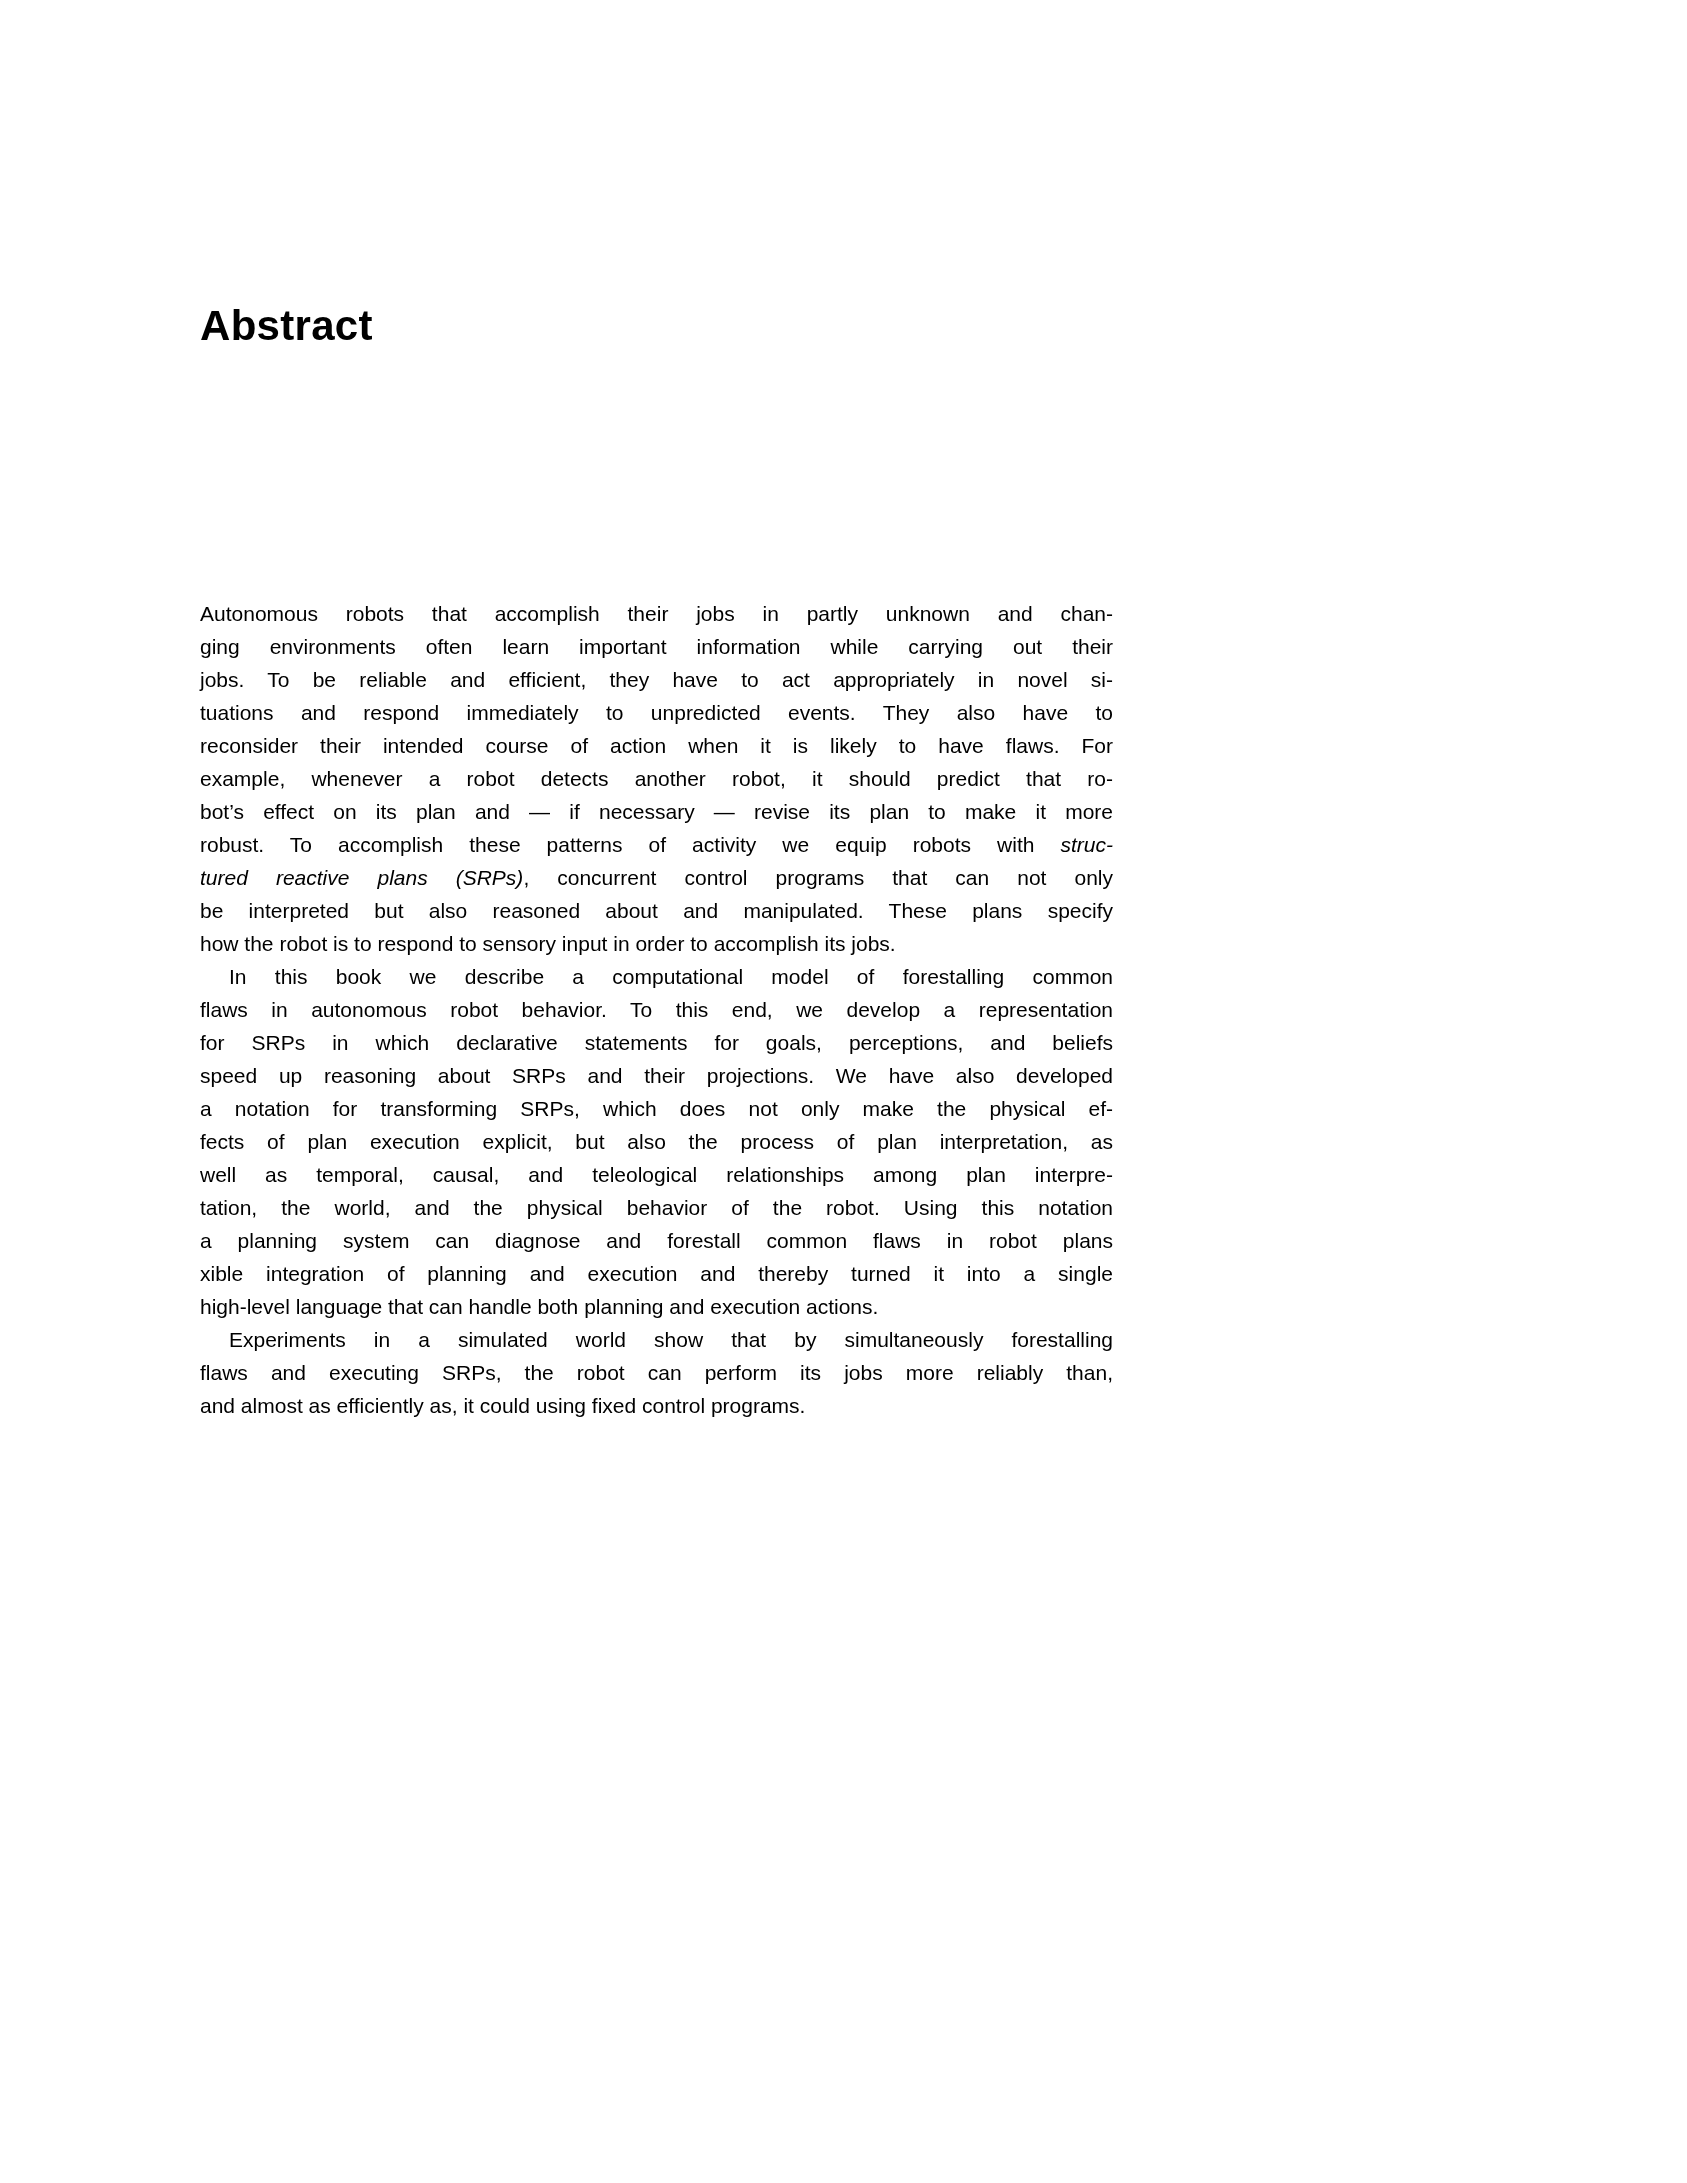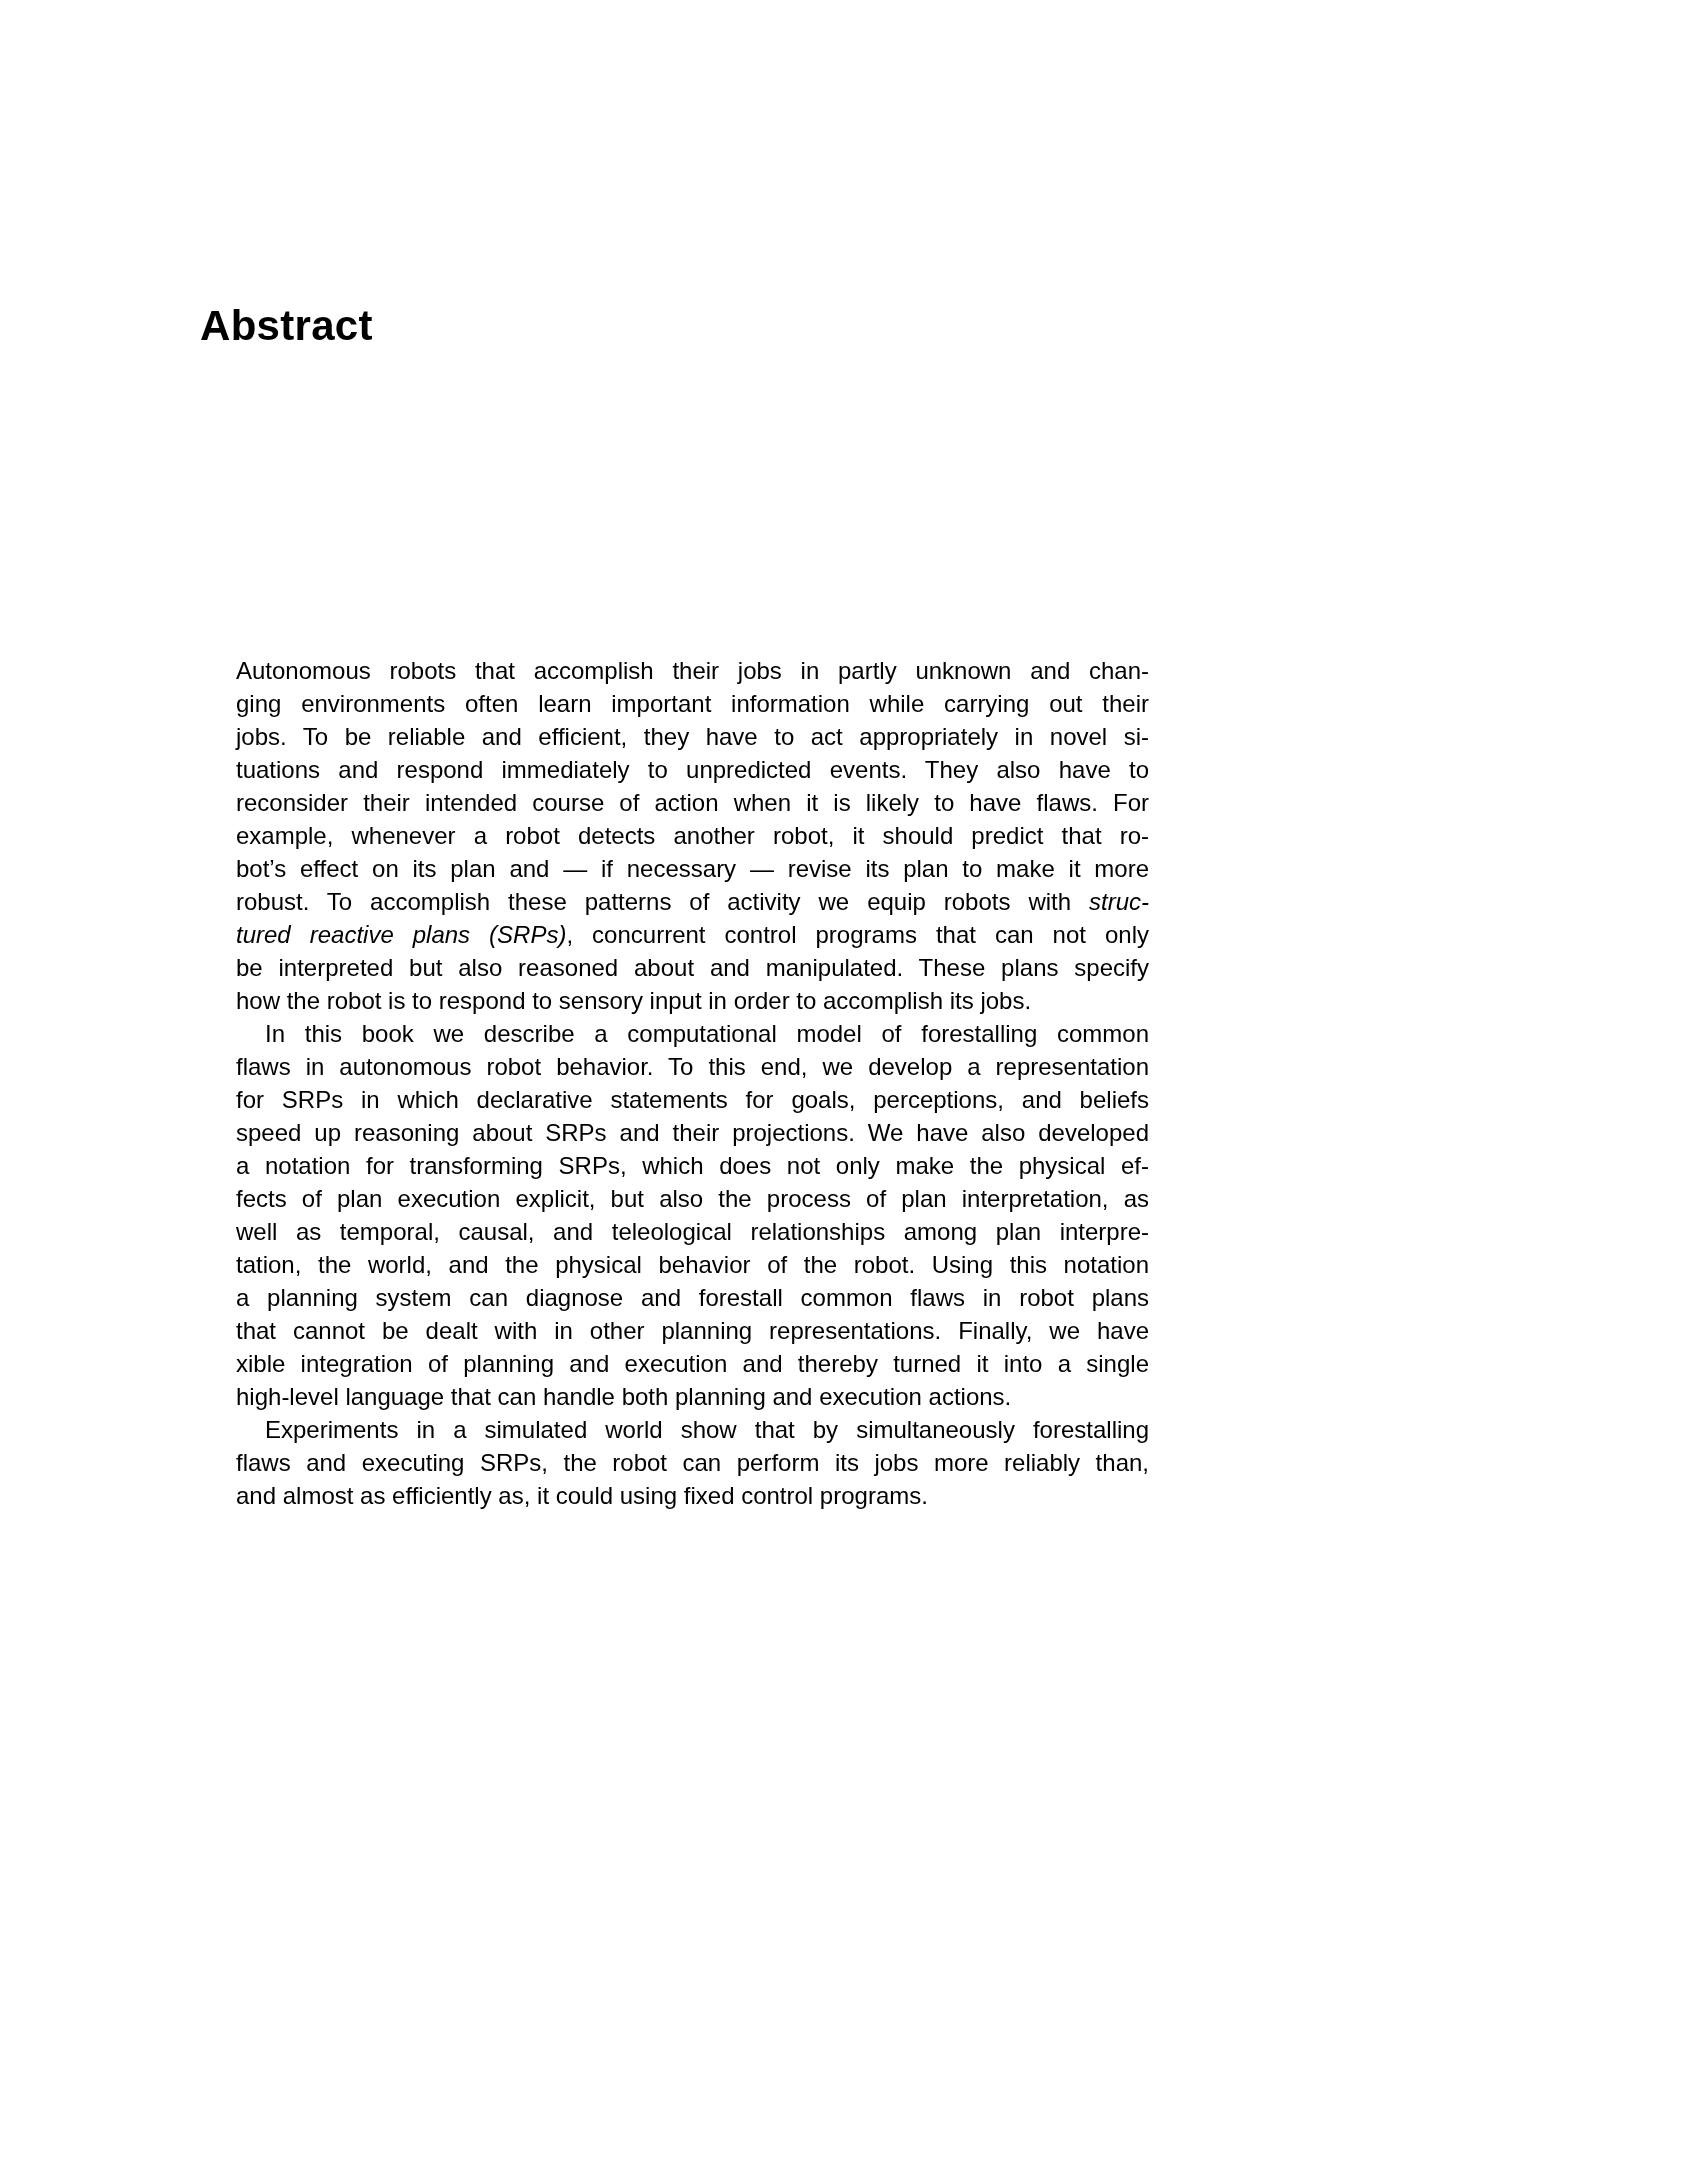--- a/index.html
+++ b/index.html
@@ -22,24 +22,23 @@
     top: 277px;
     font-size: 42px;
     font-weight: bold;
     line-height: 1;
     letter-spacing: 0.3px;
     white-space: nowrap;
   }
   .abstract-body {
     position: absolute;
     left: 200px;
-    top: 654px;
+    top: 597px;
     width: 913px;
-    font-size: 24px;
-    margin-left: 36px;
+    font-size: 21px;
   }
   .para {
     margin: 0;
     padding: 0;
   }
   .line {
     line-height: 33px;
     text-align: justify;
     text-align-last: justify;
     white-space: normal;
@@ -77,21 +76,20 @@
     <div class="para">
         <div class="line indent"><span>In this book we describe a computational model of forestalling common</span></div>
         <div class="line"><span>flaws in autonomous robot behavior. To this end, we develop a representation</span></div>
         <div class="line"><span>for SRPs in which declarative statements for goals, perceptions, and beliefs</span></div>
         <div class="line"><span>speed up reasoning about SRPs and their projections. We have also developed</span></div>
         <div class="line"><span>a notation for transforming SRPs, which does not only make the physical ef-</span></div>
         <div class="line"><span>fects of plan execution explicit, but also the process of plan interpretation, as</span></div>
         <div class="line"><span>well as temporal, causal, and teleological relationships among plan interpre-</span></div>
         <div class="line"><span>tation, the world, and the physical behavior of the robot. Using this notation</span></div>
         <div class="line"><span>a planning system can diagnose and forestall common flaws in robot plans</span></div>
-        <div class="line"><span>that cannot be dealt with in other planning representations. Finally, we have</span></div>
         <div class="line"><span>xible integration of planning and execution and thereby turned it into a single</span></div>
         <div class="line last"><span>high-level language that can handle both planning and execution actions.</span></div>
       </div>
     <div class="para">
         <div class="line indent"><span>Experiments in a simulated world show that by simultaneously forestalling</span></div>
         <div class="line"><span>flaws and executing SRPs, the robot can perform its jobs more reliably than,</span></div>
         <div class="line last"><span>and almost as efficiently as, it could using fixed control programs.</span></div>
       </div>
   </div>
 </div>

